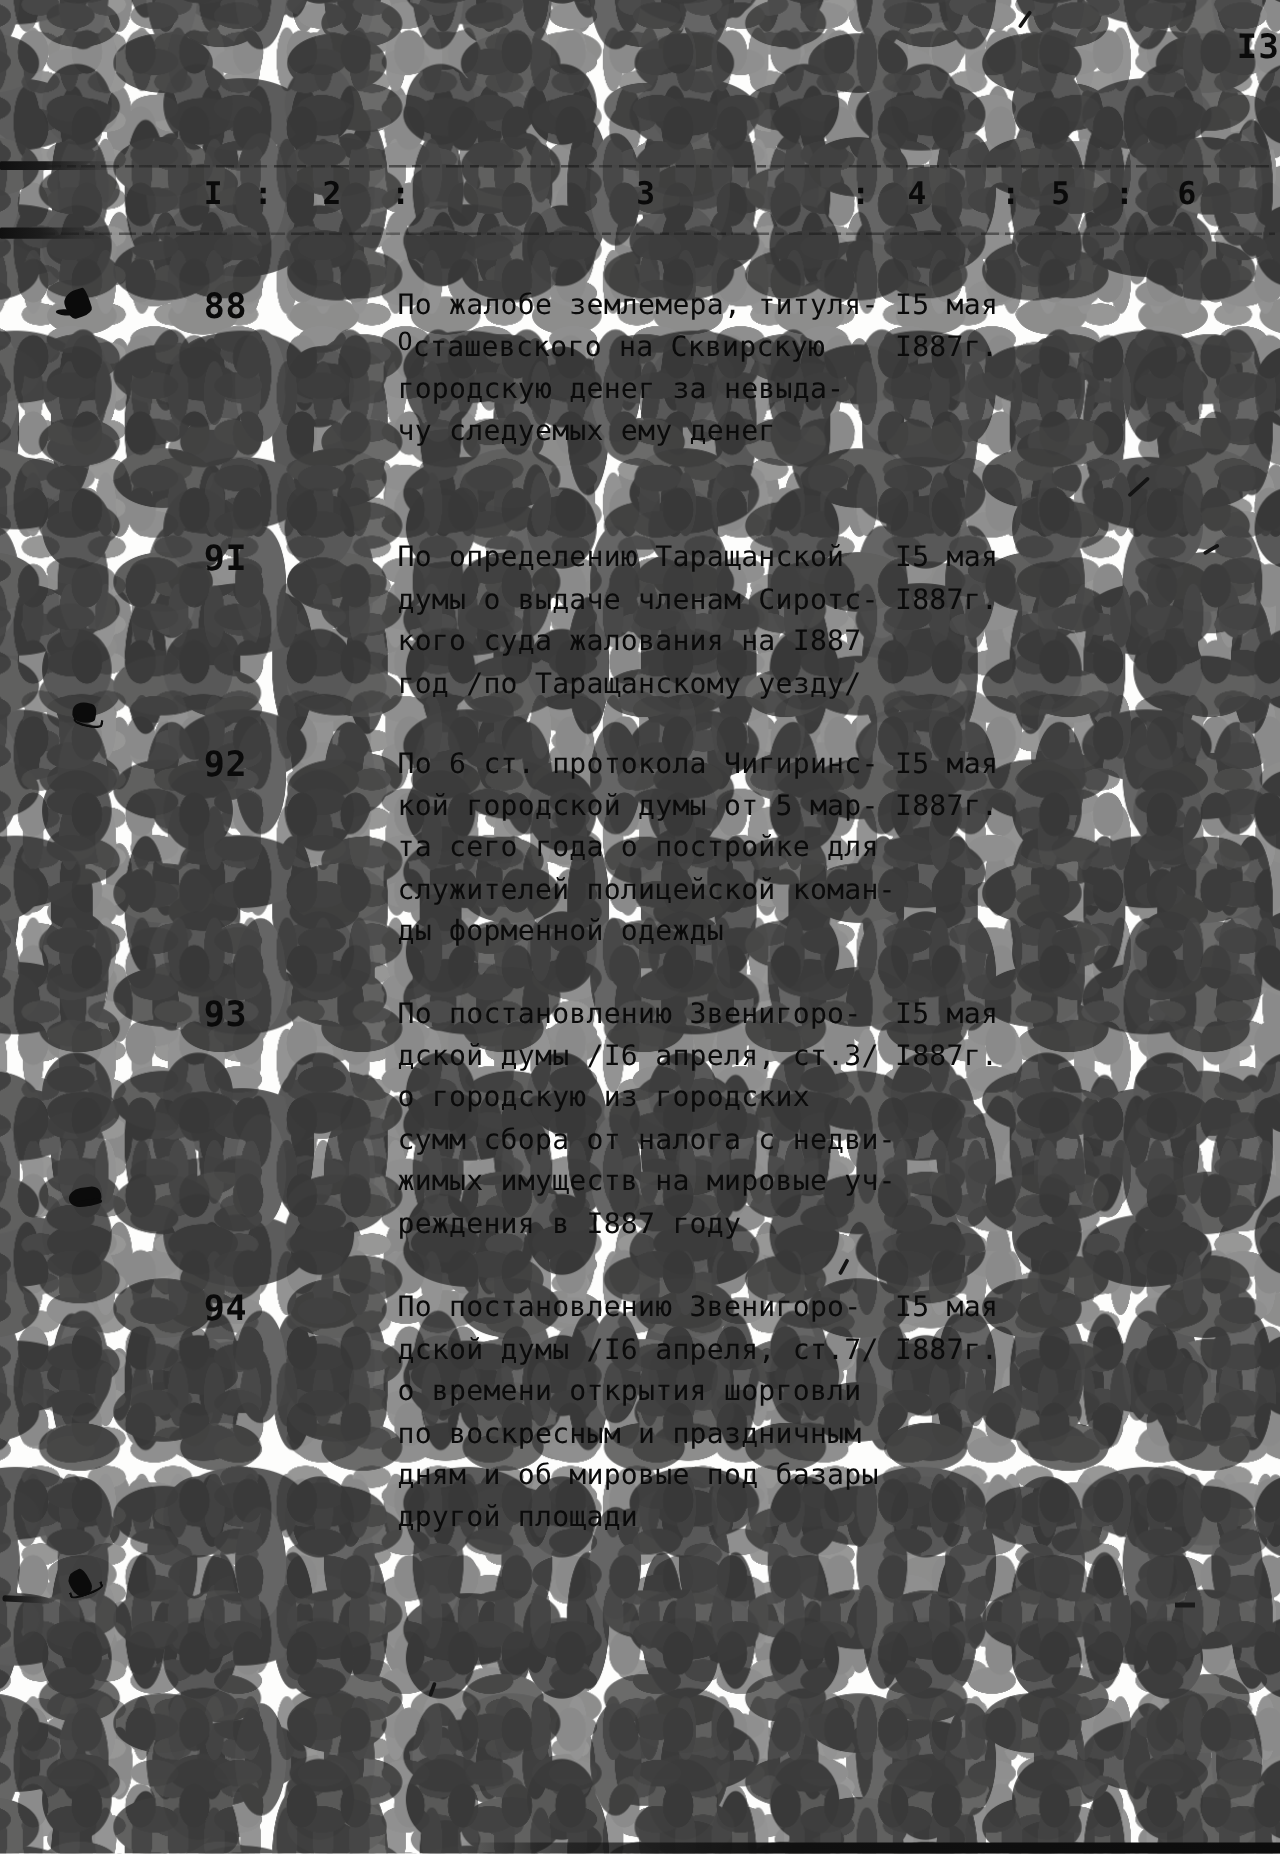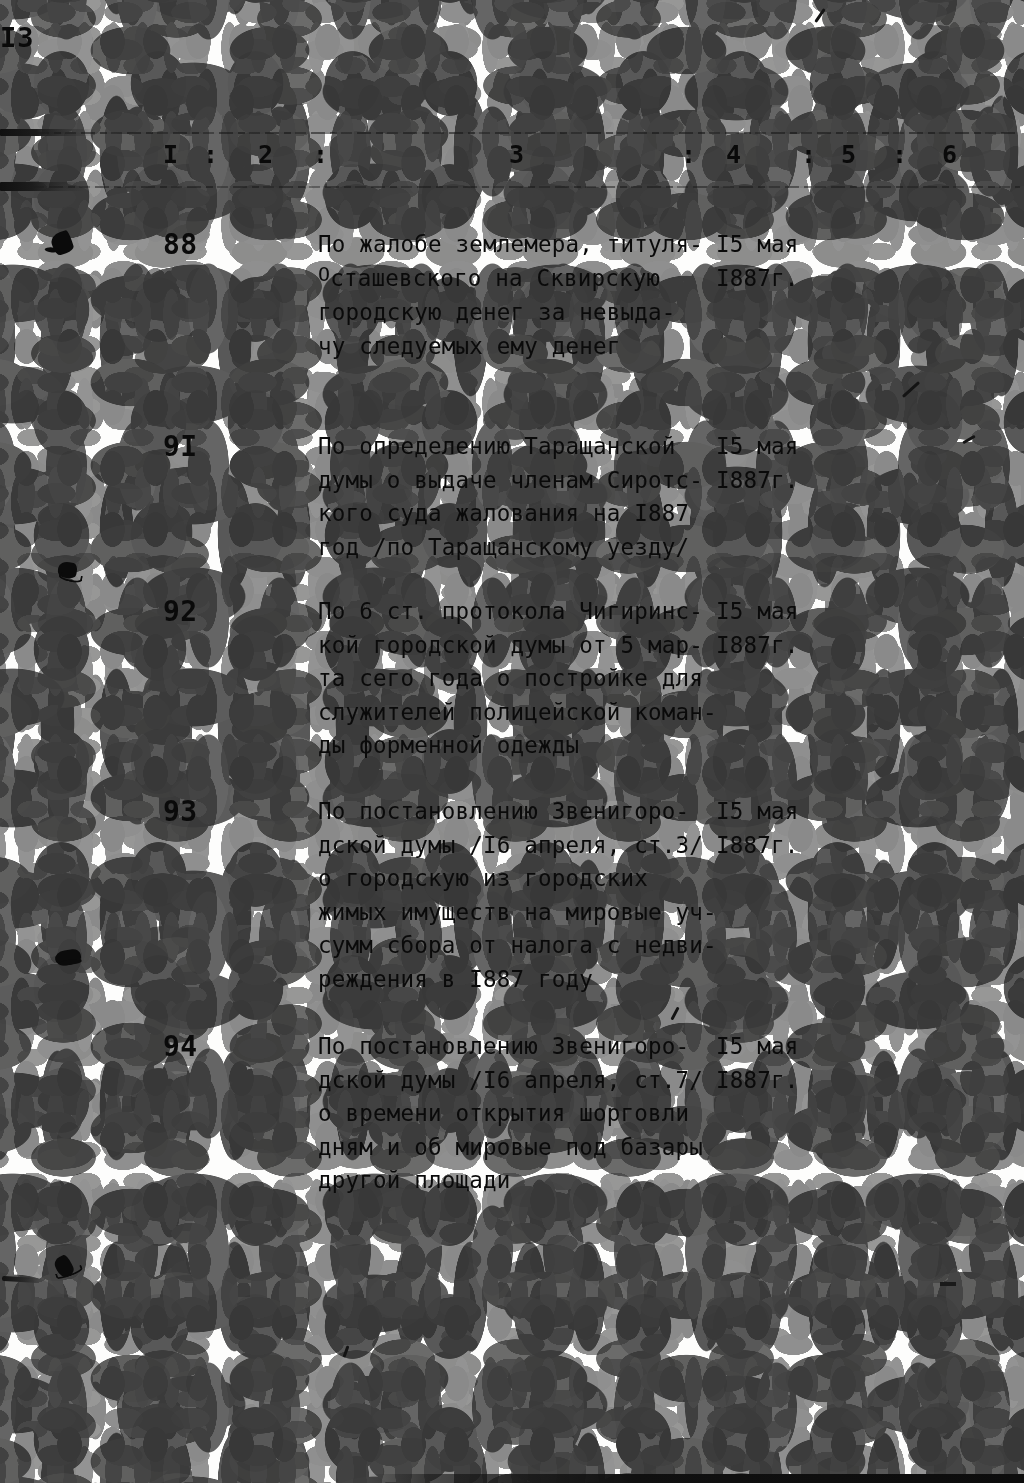--- a/index.html
+++ b/index.html
@@ -61,24 +61,25 @@
     background-position:
       5px 11px, 23px 31px, 41px 3px, 17px 67px, 59px 19px, 3px 47px;
   }
 
   
   .page-number {
     position: absolute;
     top: 22px;
     left: 0;
     width: 1024px;
-    text-align: left;
+    text-align: right;
     font-size: 27px;
     letter-spacing: 1px;
     font-weight: 600;
+    padding-left: 48px;
   }
 
   
   .header-band {
     position: absolute;
     top: 128px;
     left: 0;
     width: 1024px;
     height: 68px;
   }
@@ -375,36 +376,37 @@
         <div class="line">I887г.</div>
       </div>
     </div>
 
     <div class="entry" style="top:795px;">
       <div class="entry-number">93</div>
       <div class="entry-body">
         <div class="line">По постановлению Звенигоро-</div>
         <div class="line">дской думы /I6 апреля, ст.3/</div>
         <div class="line">о городскую из городских</div>
+        <div class="line">сумм сбора от налога с недви-</div>
         <div class="line">жимых имуществ на мировые уч-</div>
-        <div class="line">сумм сбора от налога с недви-</div>
         <div class="line">реждения в I887 году</div>
       </div>
       <div class="entry-date">
         <div class="line">I5 мая</div>
         <div class="line">I887г.</div>
       </div>
     </div>
 
     <div class="entry" style="top:1030px;">
       <div class="entry-number">94</div>
       <div class="entry-body">
         <div class="line">По постановлению Звенигоро-</div>
         <div class="line">дской думы /I6 апреля, ст.7/</div>
         <div class="line">о времени открытия шорговли</div>
+        <div class="line">по воскресным и праздничным</div>
         <div class="line">дням и об мировые под базары</div>
         <div class="line">другой площади</div>
       </div>
       <div class="entry-date">
         <div class="line">I5 мая</div>
         <div class="line">I887г.</div>
       </div>
     </div>
 
   </div>

